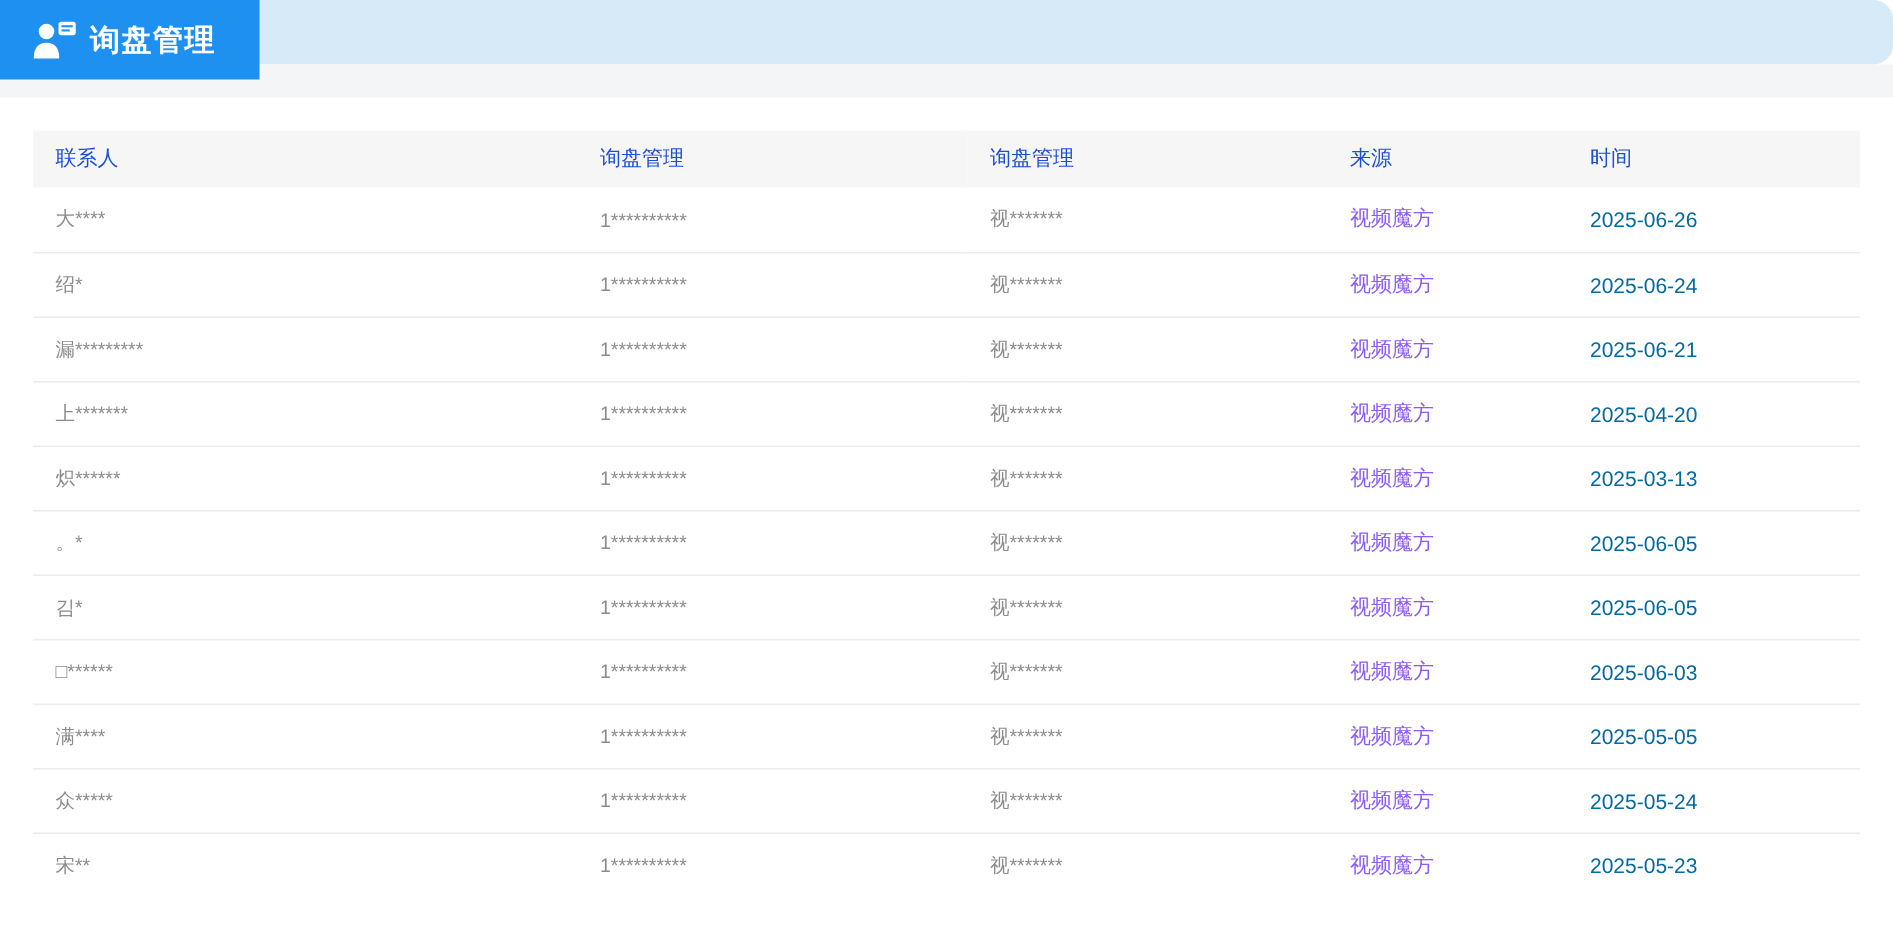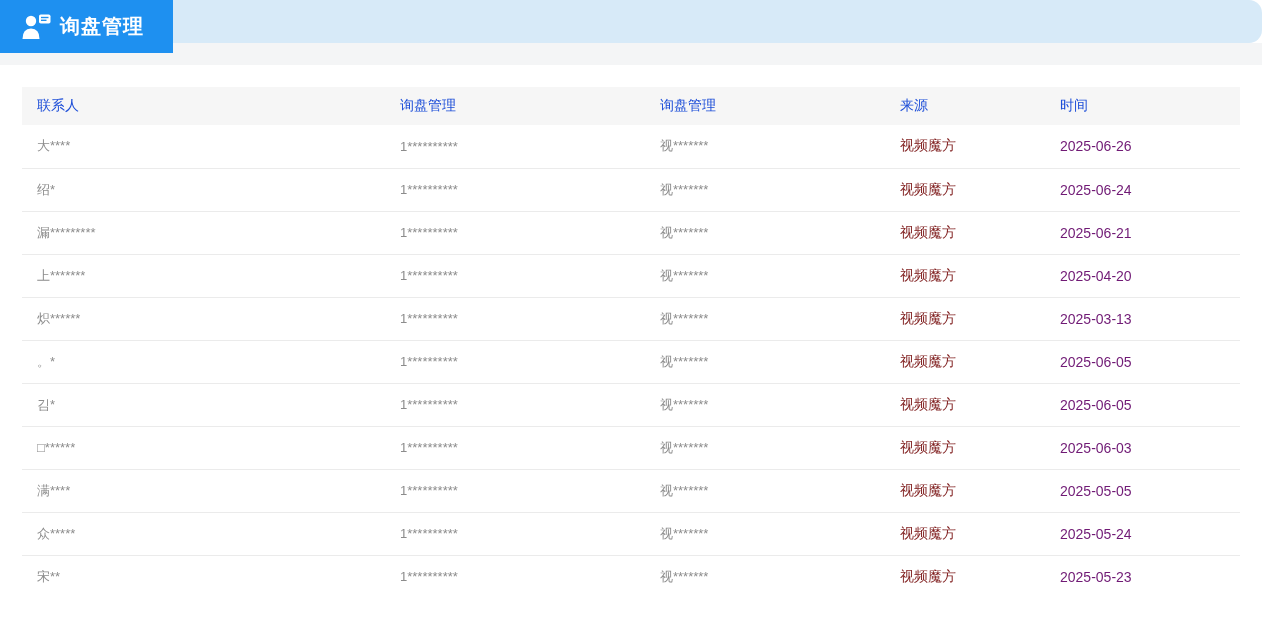--- a/index.html
+++ b/index.html
@@ -46,22 +46,22 @@
   td {
     font-size: 13px; color: #8c8c8c;
     vertical-align: middle; white-space: nowrap;
     overflow: hidden; text-overflow: ellipsis;
   }
   .col-contact { width: 358px; padding-left: 15px; }
   .col-phone   { width: 265px; padding-left: 20px; }
   .col-title   { width: 255px; padding-left: 15px; }
   .col-source  { width: 160px; }
   .col-date    { width: 180px; text-align: left; }
-  td.col-source { color: #7f1d1d; font-size: 14px; }
-  td.col-date   { color: #701a75; font-size: 14px; }
+  td.col-source { color: #8b5cf6; font-size: 14px; }
+  td.col-date   { color: #0369a1; font-size: 14px; }
 </style>
 </head>
 <body>
 
 <div class="topband">
   <div class="tab">
     <span class="icon">
       <svg viewBox="0 0 32 28" width="32" height="28" xmlns="http://www.w3.org/2000/svg">
         <circle cx="11" cy="8" r="5.2" fill="#ffffff"></circle>
         <path d="M2.5 26 q0 -10.5 8.5 -10.5 q8.5 0 8.5 10.5 z" fill="#ffffff"></path>

